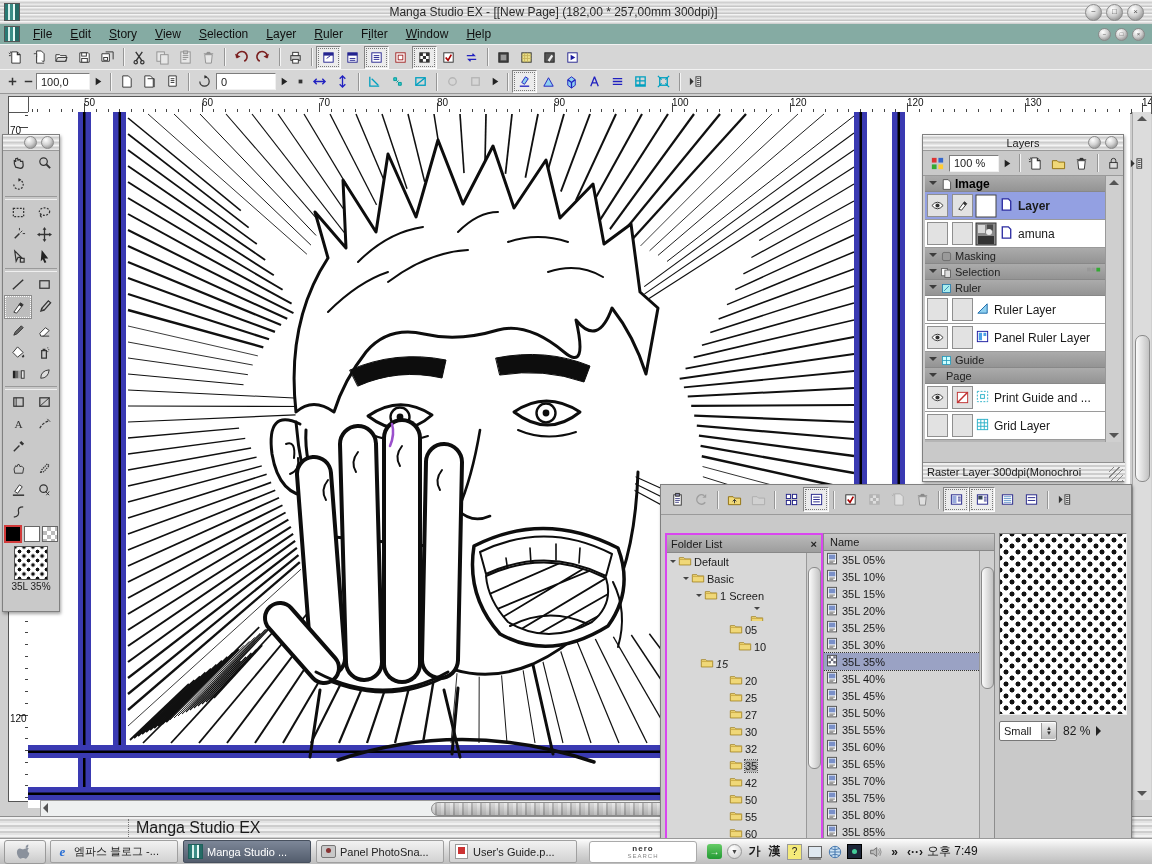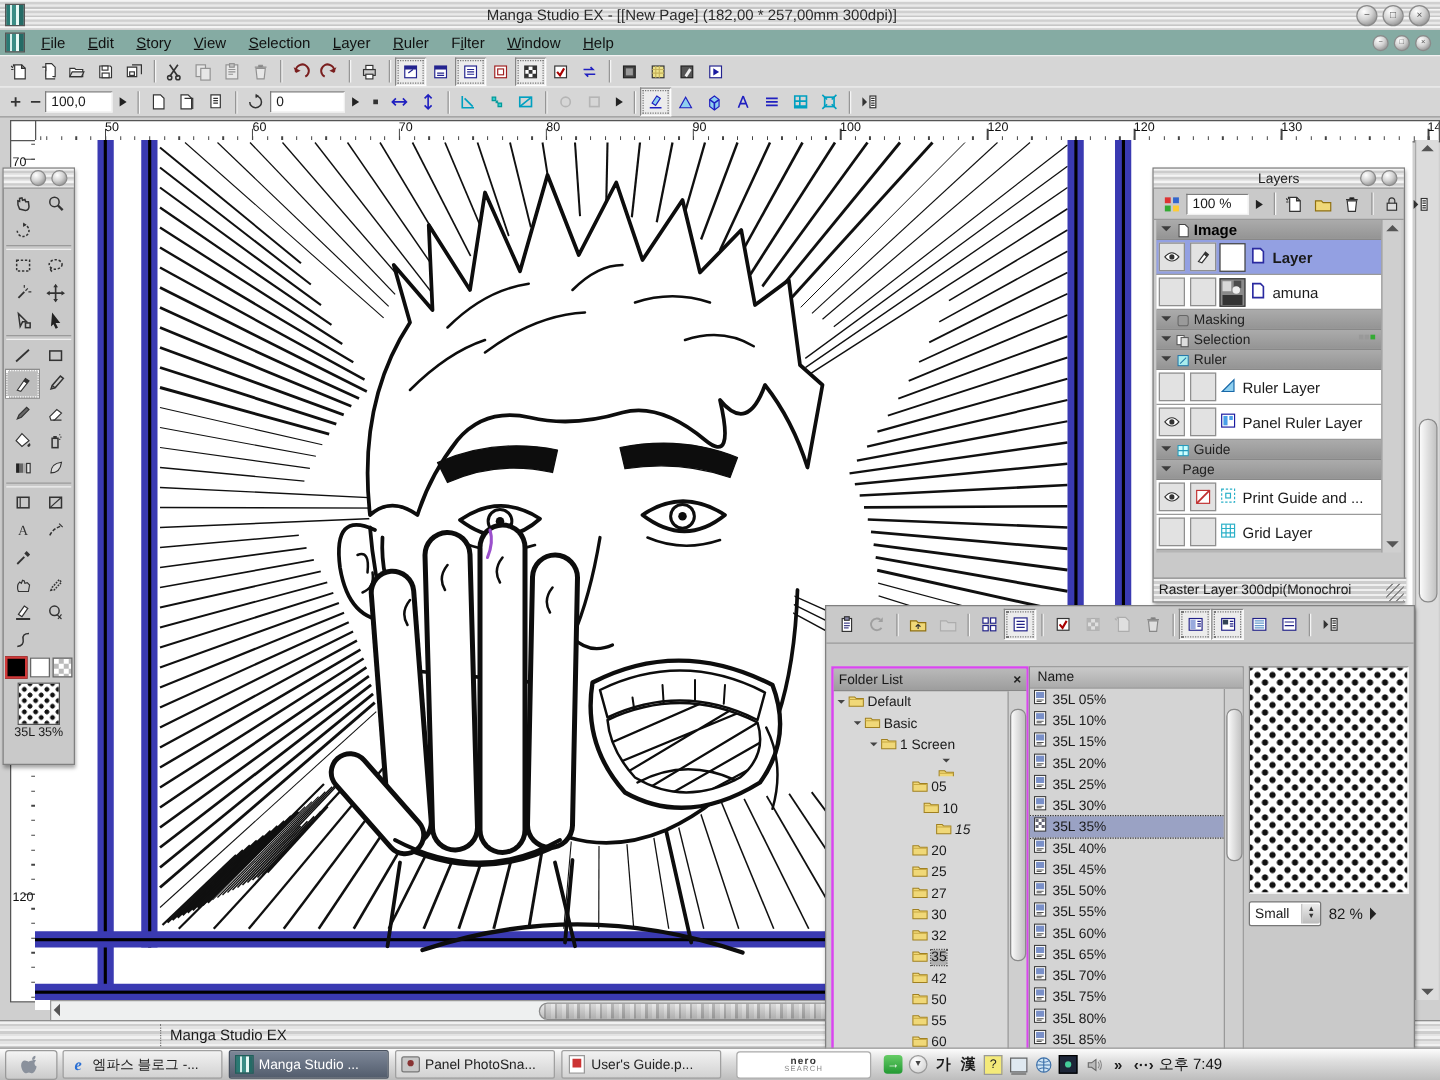--- a/index.html
+++ b/index.html
@@ -63,21 +63,21 @@
     background:linear-gradient(180deg,#fbfbfb,#c9c9c9),repeating-linear-gradient(90deg,#eee 0 3px,#bbb 3px 5px,#ddd 5px 9px);
     background-blend-mode:multiply}
   #vscroll{position:absolute;left:1132px;top:112px;width:18px;height:688px;background:#dcdcdc;border-left:1px solid #aaa}
   .va{position:absolute;left:4px;width:0;height:0;border:5px solid transparent}
   .va.up{top:4px;border-bottom-color:#555;border-top:none}
   .va.dn{bottom:4px;border-top-color:#555;border-bottom:none}
   #vthumb{position:absolute;left:2px;top:223px;width:13px;height:145px;border-radius:7px;border:1px solid #8a8a8a;
     background:linear-gradient(90deg,#fbfbfb,#c2c2c2)}
   #statusbar{position:absolute;left:0;top:816px;width:1152px;height:22px;
     background:repeating-linear-gradient(180deg,#f1f1f1 0 2px,#cdcdcd 2px 4px,#e3e3e3 4px 6px);
-    border-top:1px solid #8e8e8e;display:flex;align-items:center;font-size:12px}
+    border-top:1px solid #8e8e8e;display:flex;align-items:center;font-size:16px}
   .dotsep{width:1px;height:18px;border-left:1px dotted #777;margin:0 6px 0 128px}
   
   .pal{position:absolute;background:#c9c9c9;border:1px solid #808080;box-shadow:1px 2px 3px rgba(0,0,0,.35)}
   .ptitle{height:15px;background:repeating-linear-gradient(180deg,#f4f4f4 0 1px,#cccccc 2px 3px,#e5e5e5 4px 5px);
     border-bottom:1px solid #9a9a9a;display:flex;align-items:center;justify-content:center;position:relative;
     font-size:11px;color:#222}
   .ptitle .pspheres{position:absolute;right:3px;top:1px;display:flex}
   
   #toolsPal{left:2px;top:134px;width:56px;height:476px}
   .trow{display:flex;justify-content:center}
@@ -1361,21 +1361,21 @@
           <span class="tlab">05</span>
         </div>
         <div class="tnode" style="padding-left: 64px;">
           <span class="dsp"></span>
           <span><svg viewBox="0 0 16 16" width="14" height="13">
               <path d="M1 4.5h5.5L8 6h7v7.5H1z" fill="#f0d878" stroke="#a08020"></path>
               <path d="M1 6.8h14" stroke="#c8a840" fill="none"></path>
             </svg></span>
           <span class="tlab">10</span>
         </div>
-        <div class="tnode" style="padding-left: 74px; font-style: italic;">
+        <div class="tnode" style="padding-left: 26px; font-style: italic;">
           <span class="dsp"></span>
           <span><svg viewBox="0 0 16 16" width="14" height="13">
               <path d="M1 4.5h5.5L8 6h7v7.5H1z" fill="#f0d878" stroke="#a08020"></path>
               <path d="M1 6.8h14" stroke="#c8a840" fill="none"></path>
             </svg></span>
           <span class="tlab">15</span>
         </div>
         <div class="tnode" style="padding-left: 55px;">
           <span class="dsp"></span>
           <span><svg viewBox="0 0 16 16" width="14" height="13">

